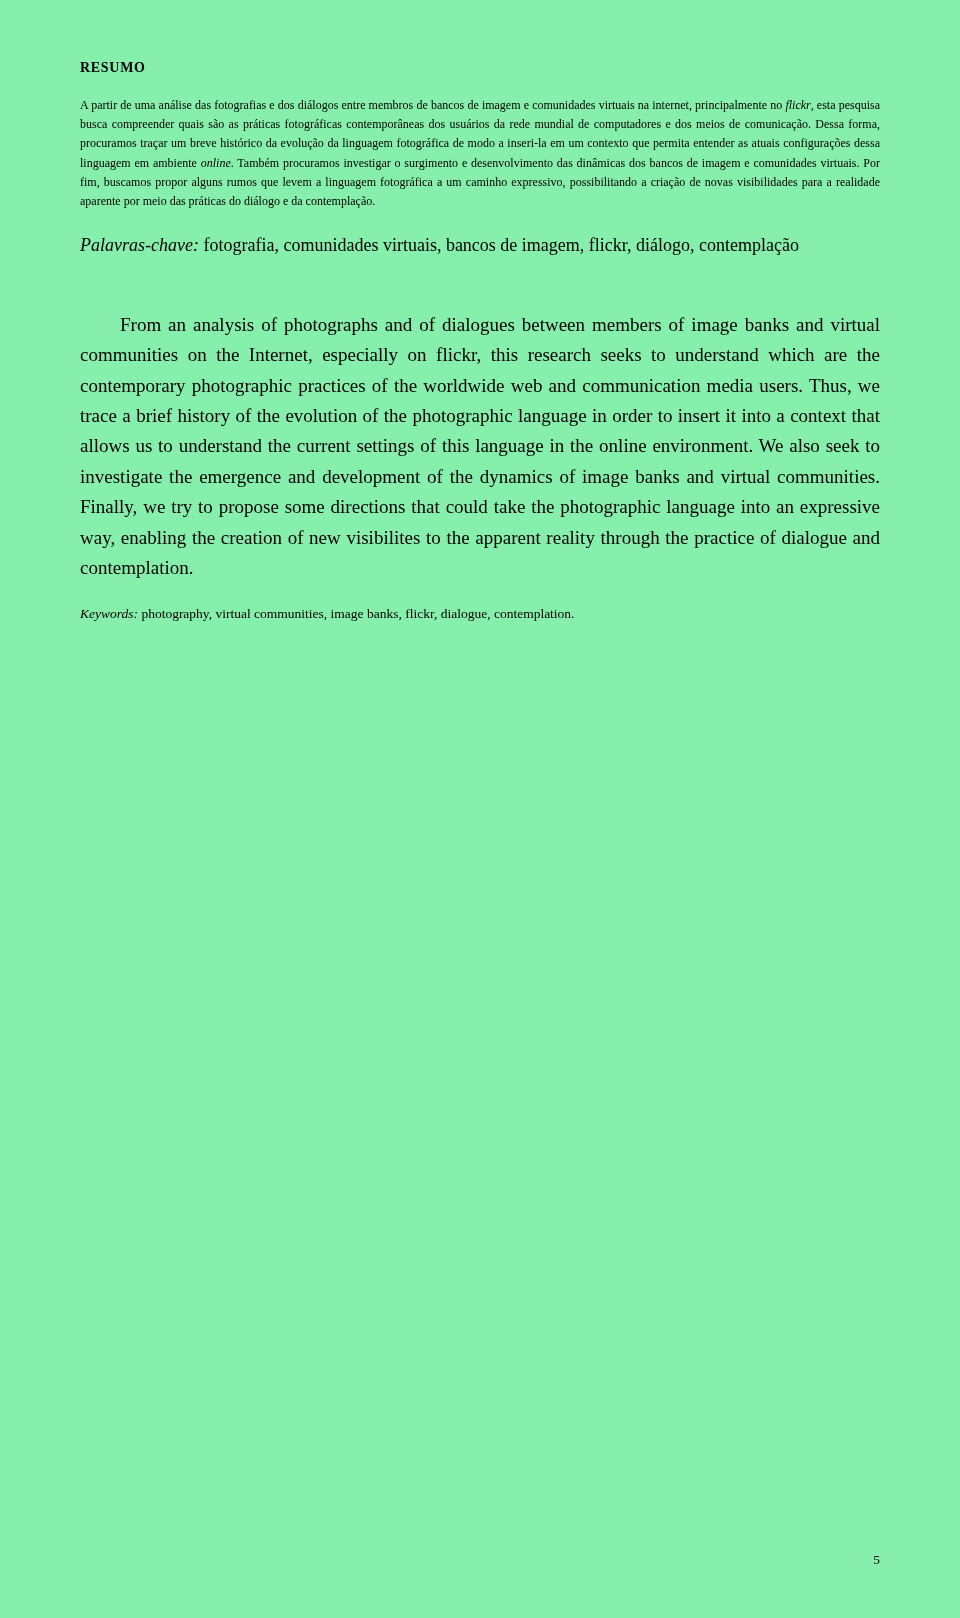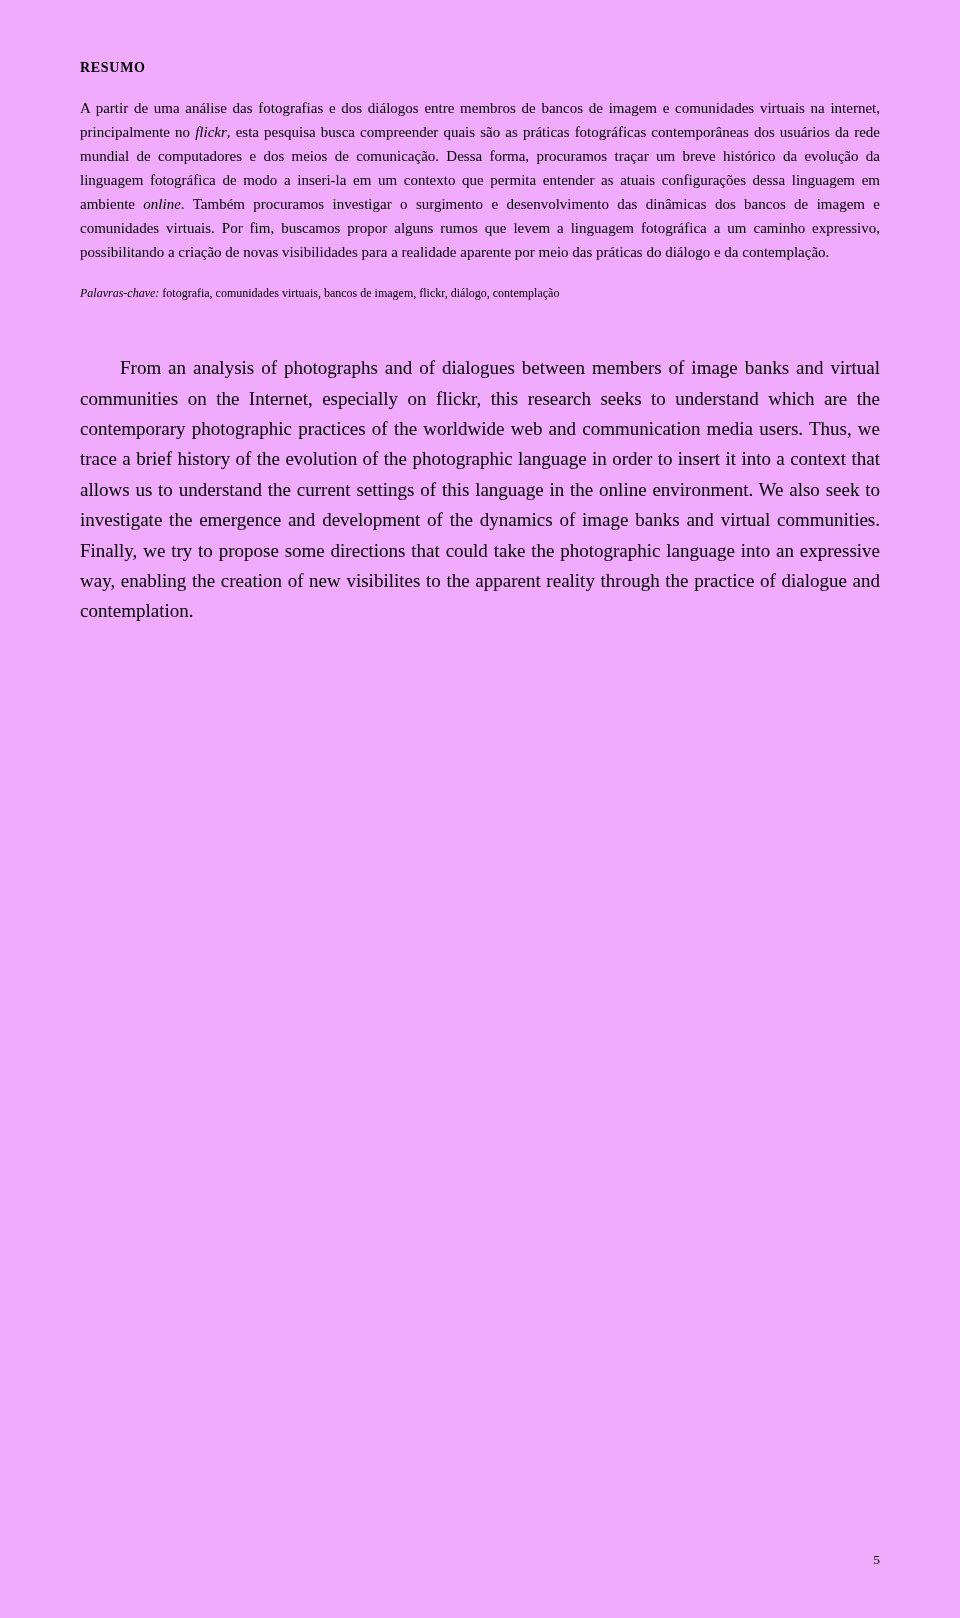--- a/index.html
+++ b/index.html
@@ -14,50 +14,50 @@
       font-size: 14px;
       color: #000000;
       width: 960px;
       min-height: 1618px;
       position: relative;
     }
 
     .page {
       width: 960px;
       min-height: 1618px;
-      background: #f0abfc;
+      background: #86efac;
       padding: 60px 80px 80px 80px;
       position: relative;
     }
 
     .section-heading {
       font-size: 14px;
       font-weight: bold;
       letter-spacing: 0.05em;
       margin-bottom: 20px;
       text-align: left;
     }
 
     .resumo-section {
       margin-bottom: 40px;
     }
 
     .resumo-text {
-      font-size: 15px;
+      font-size: 12px;
       line-height: 1.6;
       text-align: justify;
       margin-bottom: 12px;
     }
 
     .resumo-text .italic {
       font-style: italic;
     }
 
     .palavras-chave {
-      font-size: 12px;
+      font-size: 18px;
       line-height: 1.6;
       text-align: justify;
       margin-top: 20px;
     }
 
     .palavras-chave .label {
       font-style: italic;
     }
 
     .abstract-section {
@@ -107,17 +107,20 @@
       <span class="label">Palavras-chave:</span> fotografia, comunidades virtuais, bancos de imagem, <span class="italic">flickr</span>, diálogo, contemplação
     </p>
   </div>
 
   <div class="abstract-section">
 
     <p class="abstract-text">
       From an analysis of photographs and of dialogues between members of image banks and virtual communities on the Internet, especially on <span class="italic">flickr</span>, this research seeks to understand which are the contemporary photographic practices of the worldwide web and communication media users. Thus, we trace a brief history of the evolution of the photographic language in order to insert it into a context that allows us to understand the current settings of this language in the online environment. We also seek to investigate the emergence and development of the dynamics of image banks and virtual communities. Finally, we try to propose some directions that could take the photographic language into an expressive way, enabling the creation of new visibilites to the apparent reality through the practice of dialogue and contemplation.
     </p>
 
+    <p class="keywords">
+      <span class="label">Keywords:</span> photography, virtual communities, image banks, <span class="italic">flickr</span>, dialogue, contemplation.
+    </p>
   </div>
 
   <div class="page-number">5</div>
 
 </div>
 
 </body></html>

